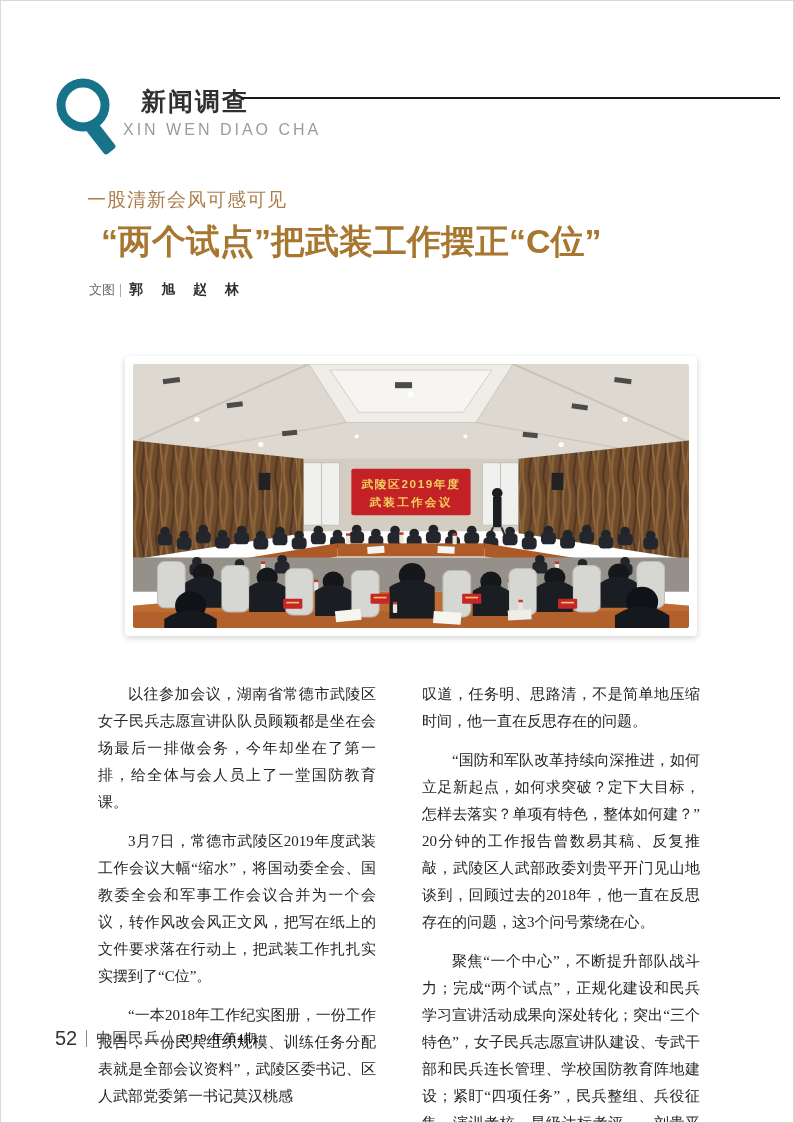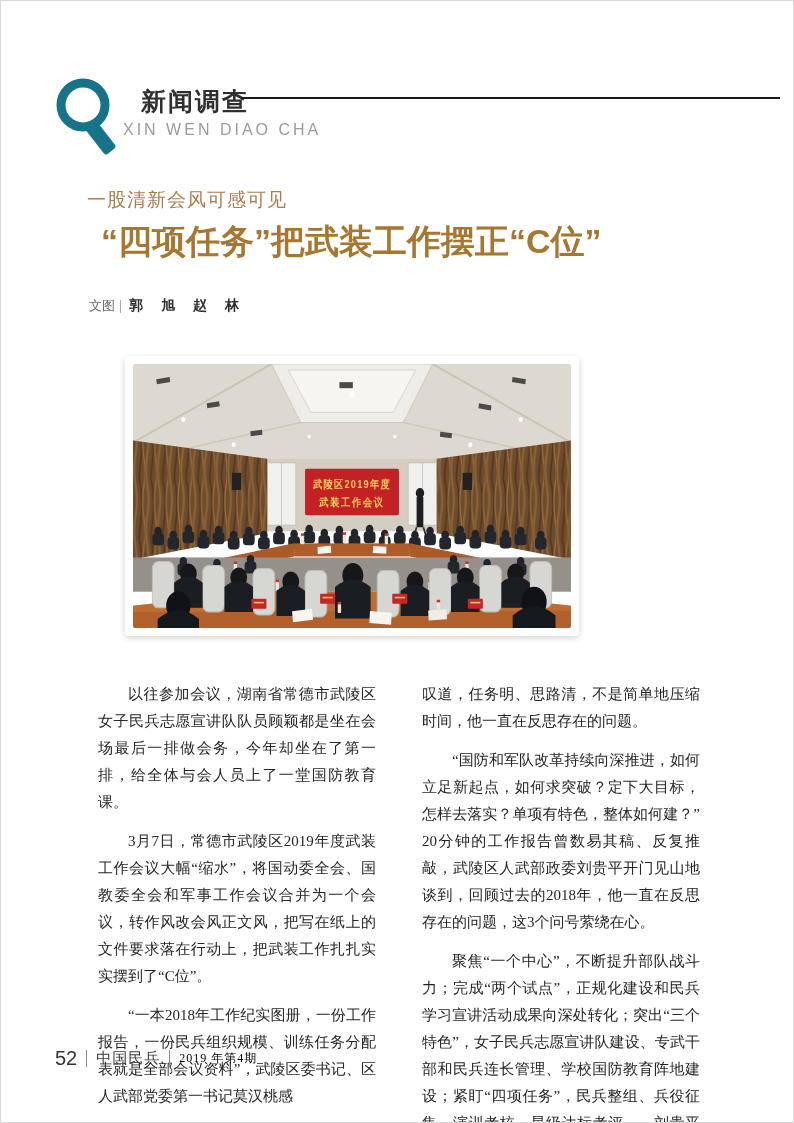--- a/index.html
+++ b/index.html
@@ -27,47 +27,47 @@
   
   .kicker{
     left:86px;top:186px;font-family:"Liberation Sans","DejaVu Sans",sans-serif;
     font-size:19px;font-weight:500;color:#a97e4c;letter-spacing:1px;
   }
   .headline{
     left:100px;top:218px;width:620px;
     font-family:"Liberation Sans","DejaVu Sans",sans-serif;
     font-size:34px;font-weight:bold;color:#a7762f;letter-spacing:0px;white-space:nowrap;
   }
-  .byline{left:88px;top:296px;font-size:14px;color:#4a4a4a;text-align:center;}
+  .byline{left:88px;top:280px;font-size:14px;color:#4a4a4a;text-align:center;}
   .byline .prefix{font-size:13px;color:#6a6a6a;}
   .byline .bar{margin:0 4px;color:#888;}
   .byline .names{
     font-family:"Liberation Sans","DejaVu Sans",sans-serif;
     font-weight:bold;color:#2d2d2d;letter-spacing:7px;
   }
 
   
   .photo-frame{
-    left:124px;top:355px;width:454px;height:280px;background:#ffffff;
+    left:124px;top:355px;width:572px;height:280px;background:#ffffff;
     border-radius:4px;box-shadow:0 2px 6px rgba(0,0,0,.18);
     padding:8px;box-sizing:border-box;
   }
   .photo-frame svg{display:block;width:100%;height:100%;border-radius:2px;}
 
   
   .bodytext{left:85px;top:668px;width:626px;display:flex;gap:22px;}
   .col{width:302px;}
   .col p{
     margin:12px;font-size:15px;line-height:27px;text-align:justify;
     text-justify:inter-ideograph;color:#252525;
   }
   .col p.ind{text-indent:2em;}
 
   
-  .footer{left:54px;top:1024px;display:flex;align-items:center;height:26px;margin-top:20px;}
+  .footer{left:54px;top:1024px;display:flex;align-items:center;height:26px;}
   .footer .pageno{
     font-family:"Liberation Sans","DejaVu Sans",sans-serif;
     font-size:20px;color:#333;font-weight:500;
   }
   .footer .sep{width:1px;height:17px;background:#8a8a8a;margin:0 9px;}
   .footer .mag{font-size:15px;color:#3a3a3a;letter-spacing:1px;font-family:Liberation Mono, monospace;}
   .footer .issue{font-size:12px;color:#000000;letter-spacing:1px;}
 </style>
 </head>
 <body>
@@ -76,21 +76,21 @@
   <svg viewBox="0 0 72 80" aria-hidden="true">
     <circle cx="30" cy="30" r="22" fill="none" stroke="#17738a" stroke-width="9"></circle>
     <rect x="40" y="44" width="14" height="36" rx="3" fill="#17738a" transform="rotate(-38 47 62)"></rect>
   </svg>
 </div>
 <div class="abs brand-title">新闻调查</div>
 <div class="abs brand-pinyin">XIN WEN DIAO CHA</div>
 <div class="abs header-rule"></div>
 
 <div class="abs kicker">一股清新会风可感可见</div>
-<h1 class="abs headline" style="margin:0">“四项任务”把武装工作摆正“C位”</h1>
+<h1 class="abs headline" style="margin:0">“两个试点”把武装工作摆正“C位”</h1>
 <div class="abs byline">
   <span class="prefix">文图</span><span class="bar">|</span>
   <span class="names">郭 旭 赵 林</span>
 </div>
 
 <figure class="abs photo-frame" style="margin:0">
   <svg viewBox="0 0 522 262" preserveAspectRatio="none">
     <defs>
       <pattern id="woodp" patternUnits="userSpaceOnUse" width="14" height="60">
         <rect width="14" height="60" fill="#6e4b2c"></rect>

